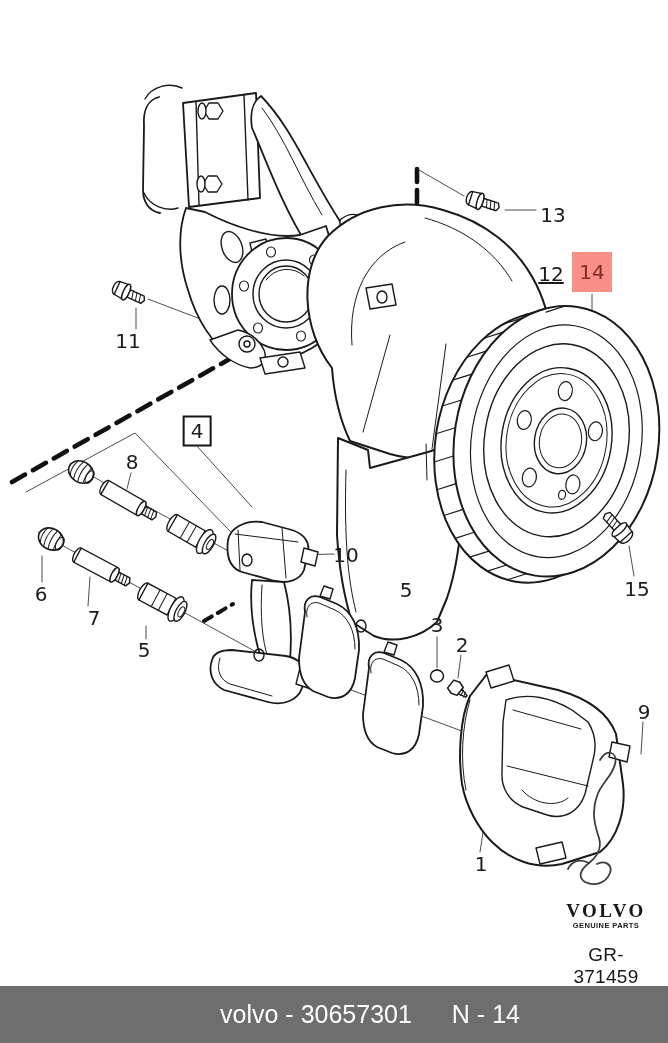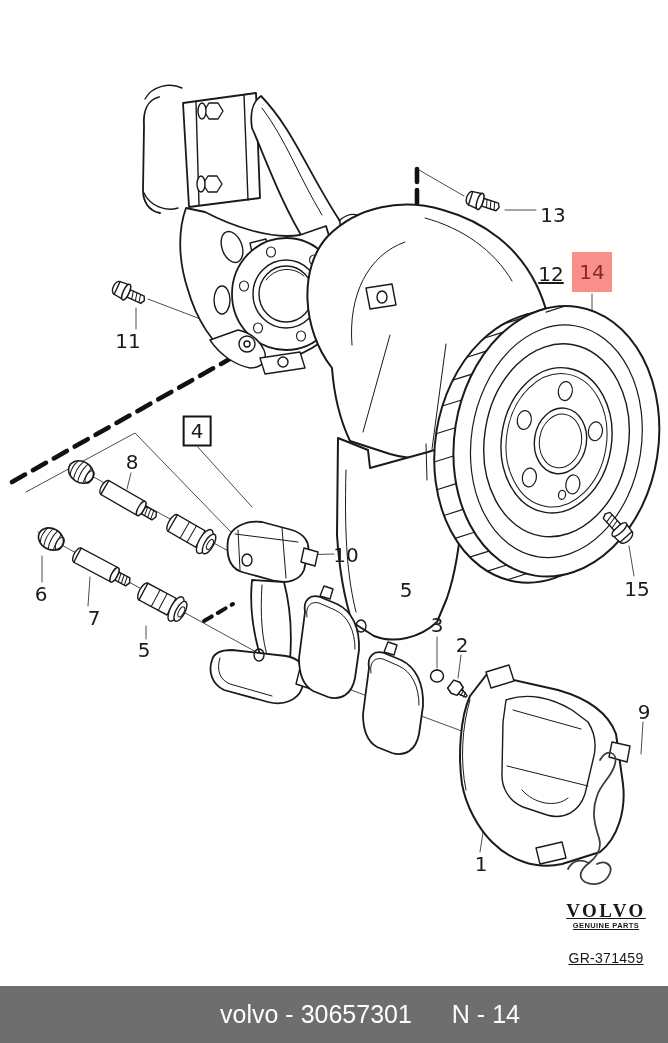--- a/index.html
+++ b/index.html
@@ -6,25 +6,25 @@
   .page{position:relative;width:668px;height:1043px;background:#fff;overflow:hidden;
         font-family:"Liberation Sans",sans-serif;}
   .diagram-svg{position:absolute;left:0;top:0;}
   .callout-layer{position:absolute;left:0;top:0;width:668px;height:985px;}
   .callout{position:absolute;transform:translate(-50%,-50%);
            font-family:"DejaVu Sans",sans-serif;font-size:20px;color:#1b1b1b;
            line-height:1;white-space:nowrap;}
   .callout.boxed{border:2px solid #151515;background:#fff;padding:3px 6px 4px 6px;}
   .callout.highlighted{width:40px;height:40px;display:flex;align-items:center;
            justify-content:center;font-size:20px;}
-  .brand{position:absolute;left:558px;top:900px;width:96px;text-align:center;color:#181818;text-decoration:underline;}
+  .brand{position:absolute;left:558px;top:900px;width:96px;text-align:center;color:#181818;}
   .brand-logo{font-family:"Liberation Serif",serif;font-weight:bold;font-size:19px;
            letter-spacing:2.5px;}
   .brand-tagline{font-size:7.5px;font-weight:bold;letter-spacing:0.4px;margin-top:-1px;}
-  .brand-figcode{font-size:14px;letter-spacing:0.3px;margin-top:20px;}
+  .brand-figcode{font-size:19px;letter-spacing:0.3px;margin-top:14px;}
   .footer-bar{position:absolute;left:0;top:986px;width:668px;height:57px;
            display:flex;align-items:center;justify-content:center;gap:40px;
            color:#ffffff;font-size:25px;padding-left:36px;}
   svg *{vector-effect:none;}
 </style>
 </head>
 <body>
 
 <div class="page">
 

